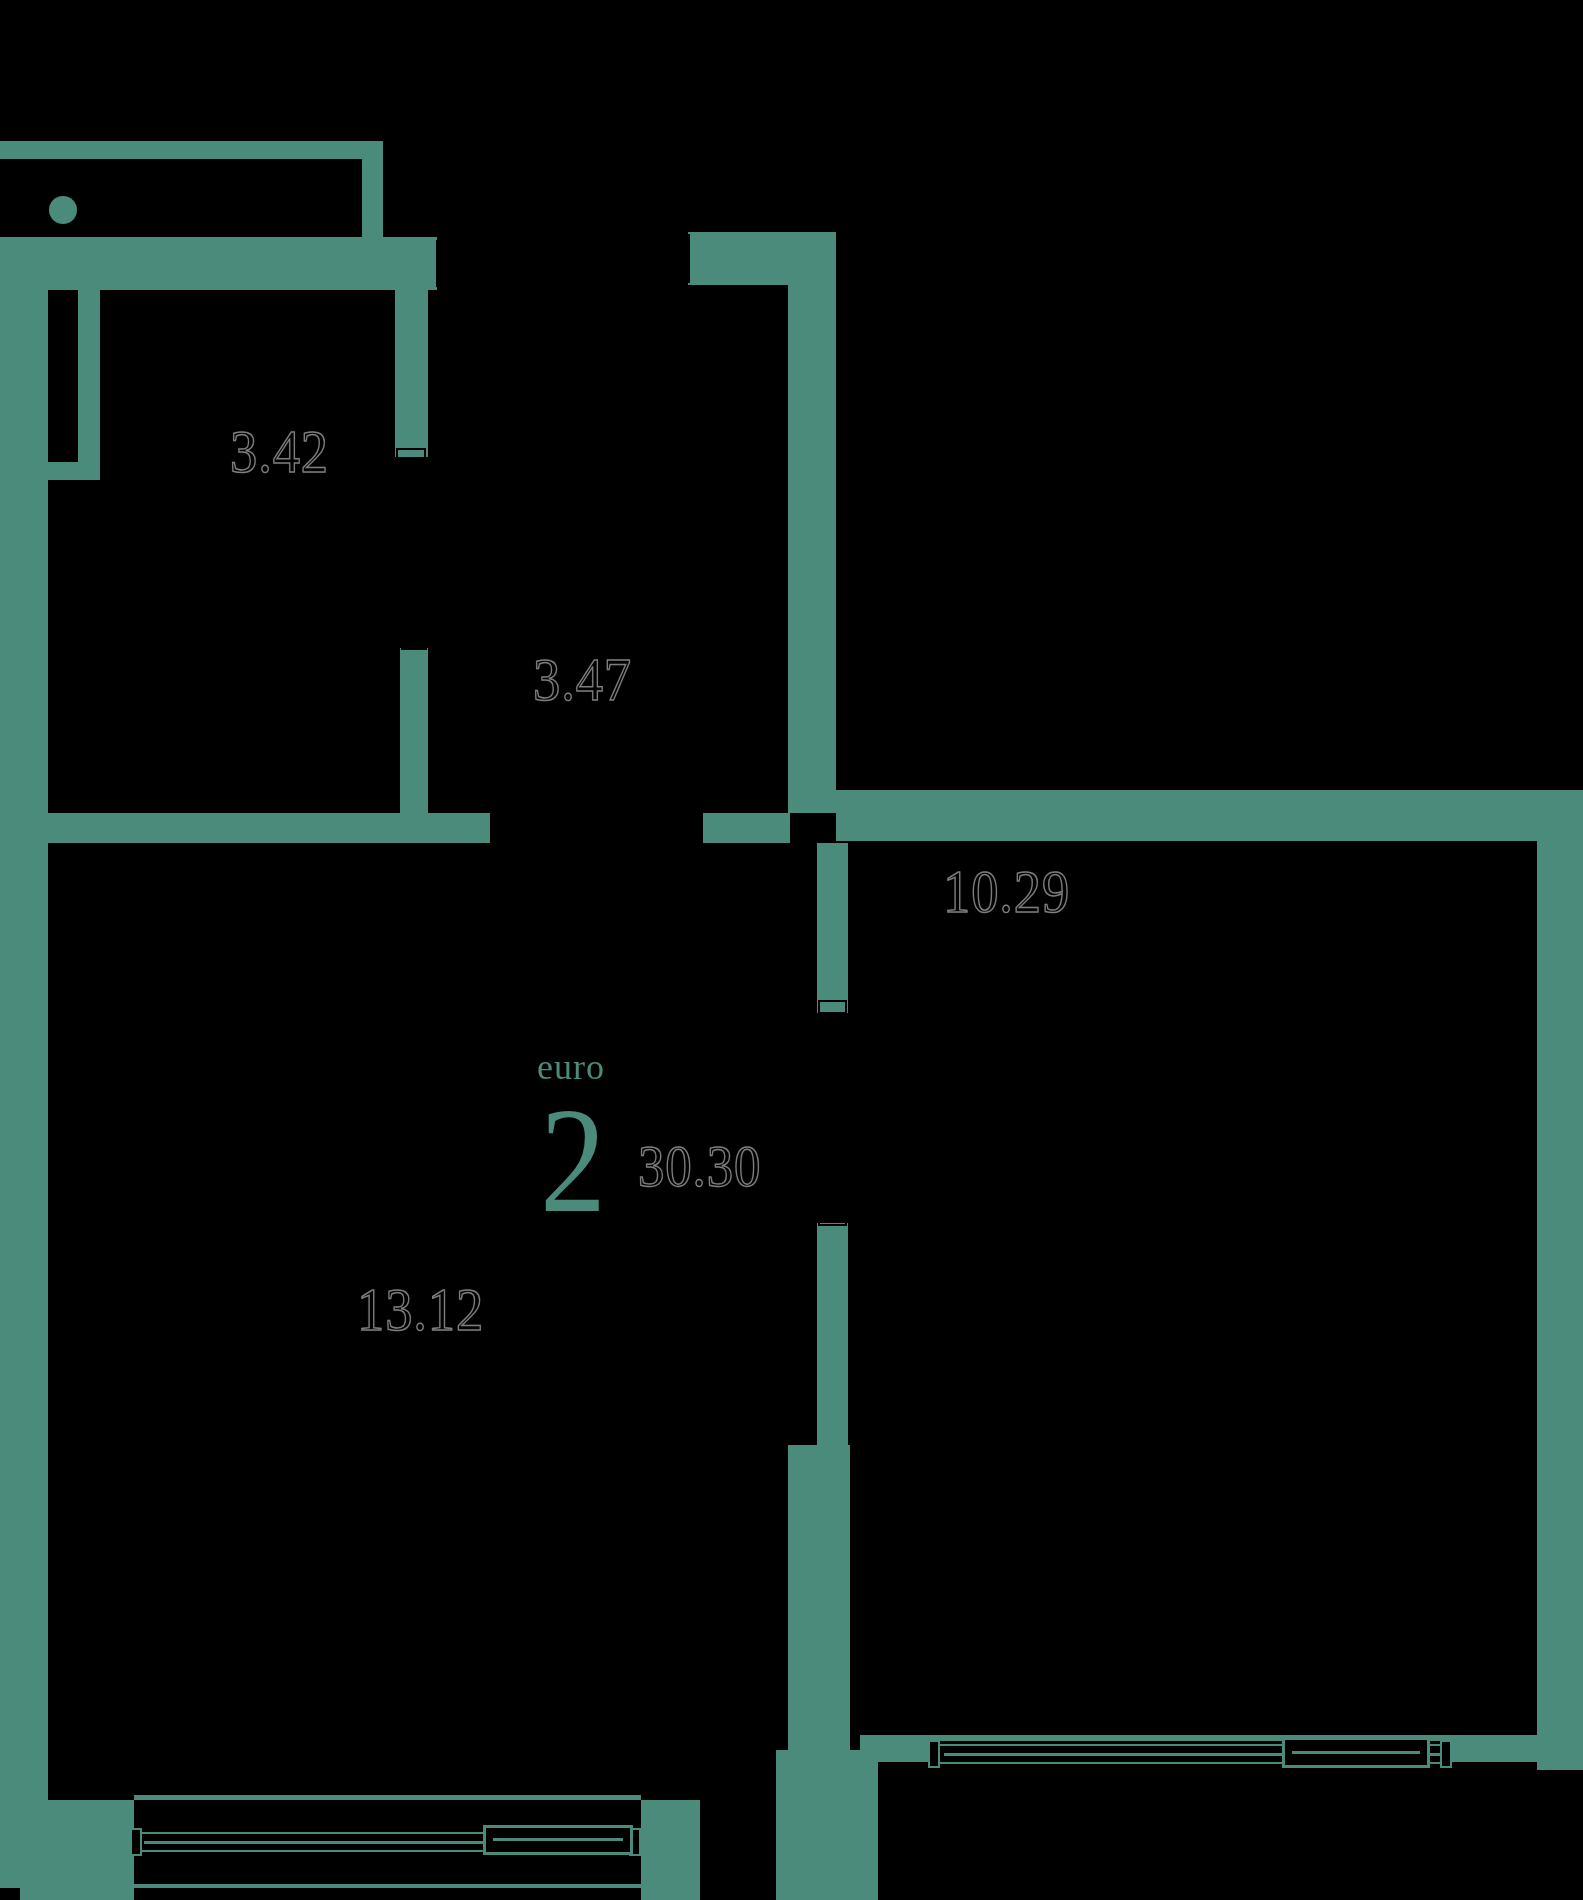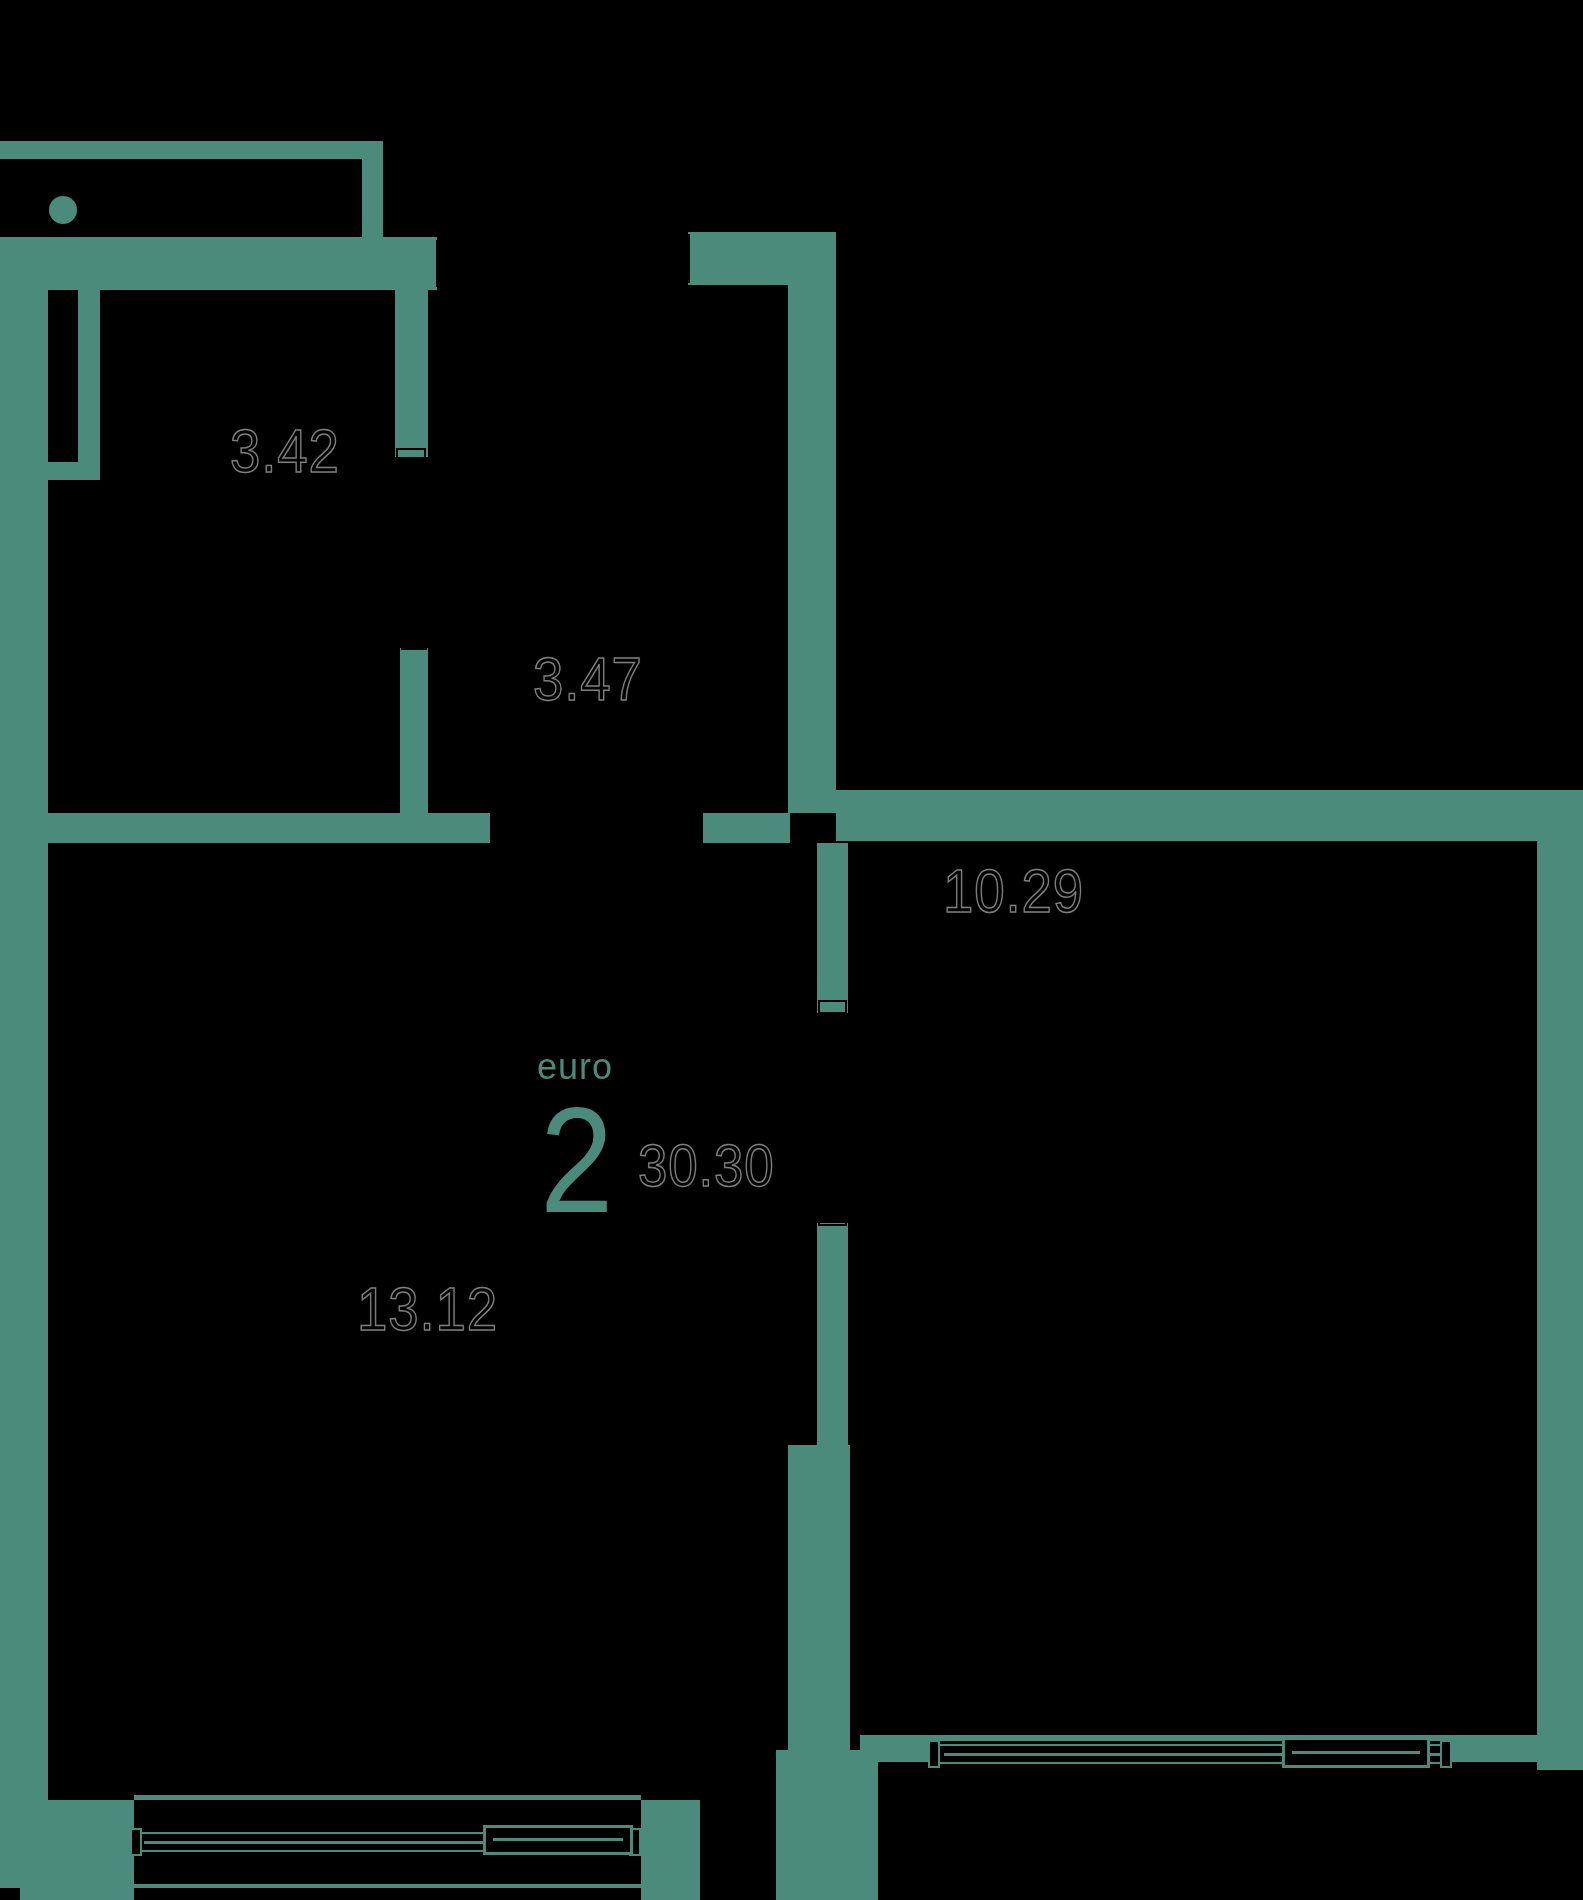--- a/index.html
+++ b/index.html
@@ -7,21 +7,21 @@
     --background:#000000;
     --area-label-fill:#000000;
     --area-label-outline:#7D7D7D;
   }
   html,body{margin:0;padding:0;background:var(--background);}
   .plan{
     position:relative;
     width:1583px;height:1900px;
     background:var(--background);
     overflow:hidden;
-    font-family:Liberation Sans, sans-serif;
+    font-family:Liberation Serif, serif;
   }
   .wall{position:absolute;background:var(--wall);}
   .void{position:absolute;background:var(--background);}
   .jamb{position:absolute;border:2px solid #000;background:transparent;box-sizing:border-box;}
   .knob{position:absolute;background:var(--wall);border-radius:50%;}
   .win-outer{position:absolute;border:2px solid var(--wall);background:#000;box-sizing:border-box;}
   .win-cap{position:absolute;border:2px solid var(--wall);background:#000;box-sizing:border-box;}
   .win-line{position:absolute;background:var(--wall);}
   .win-door{position:absolute;border:3px solid var(--wall);background:#000;box-sizing:border-box;}
   .area-label{

